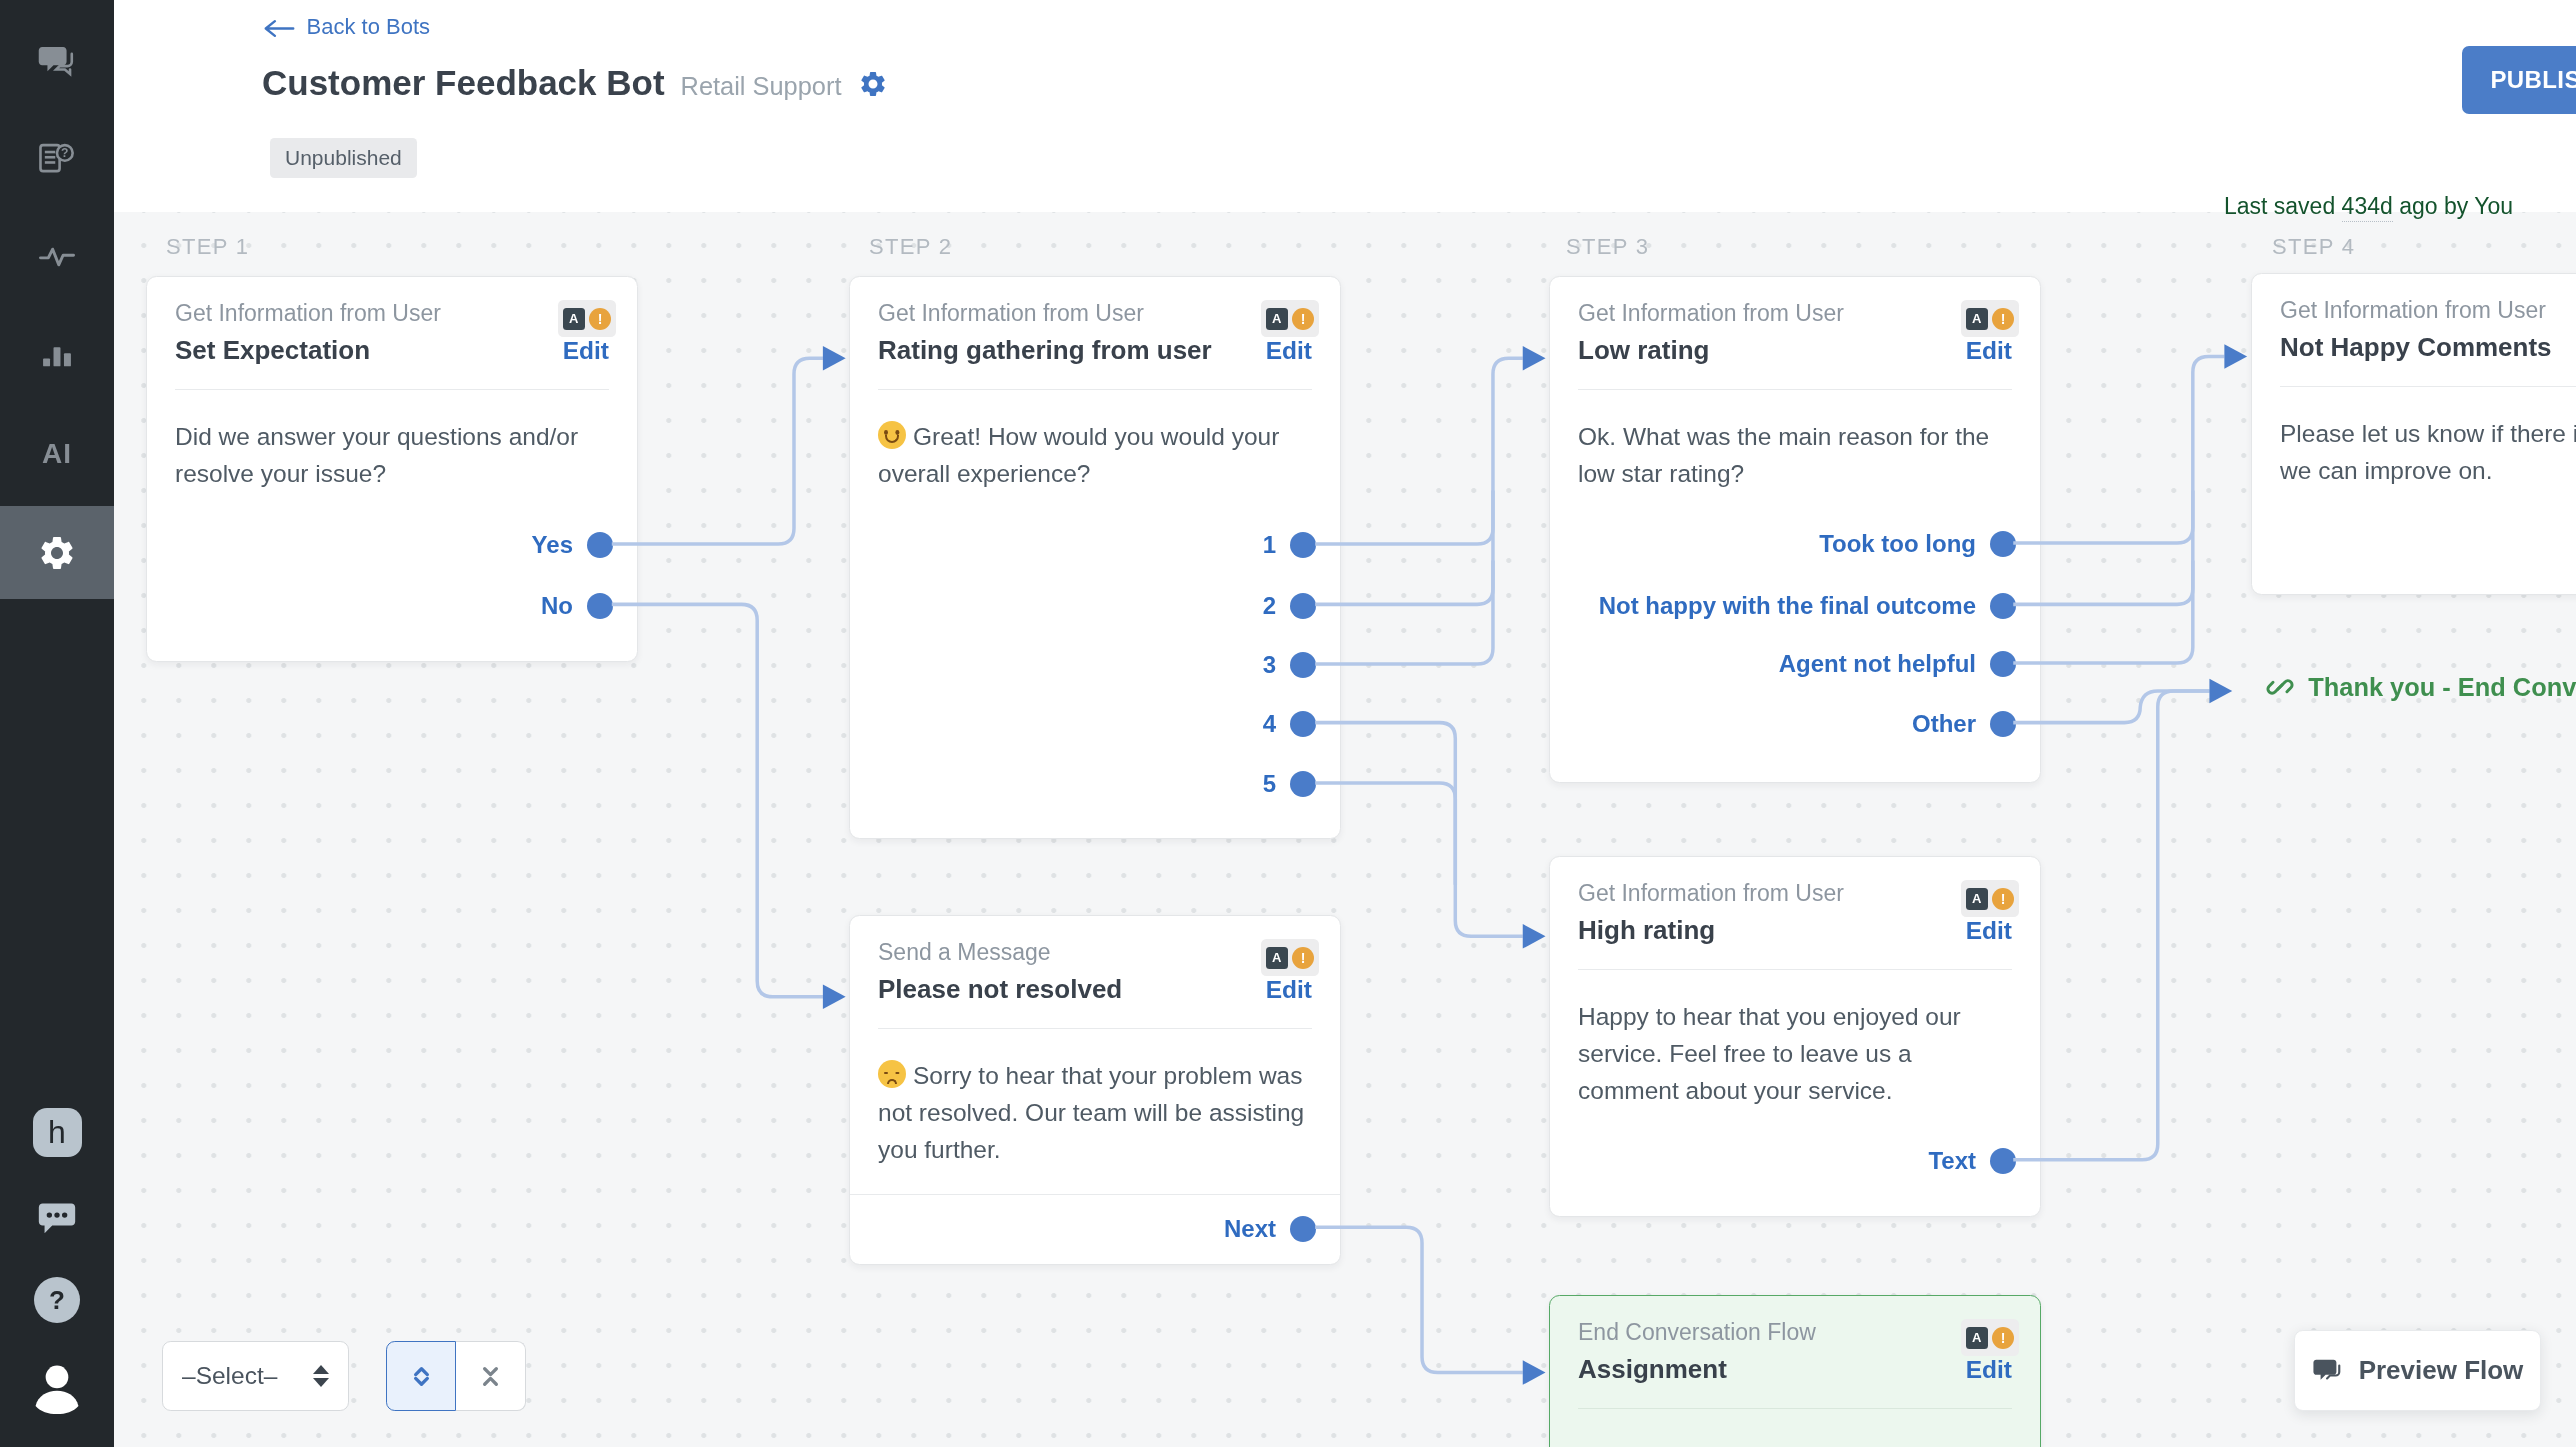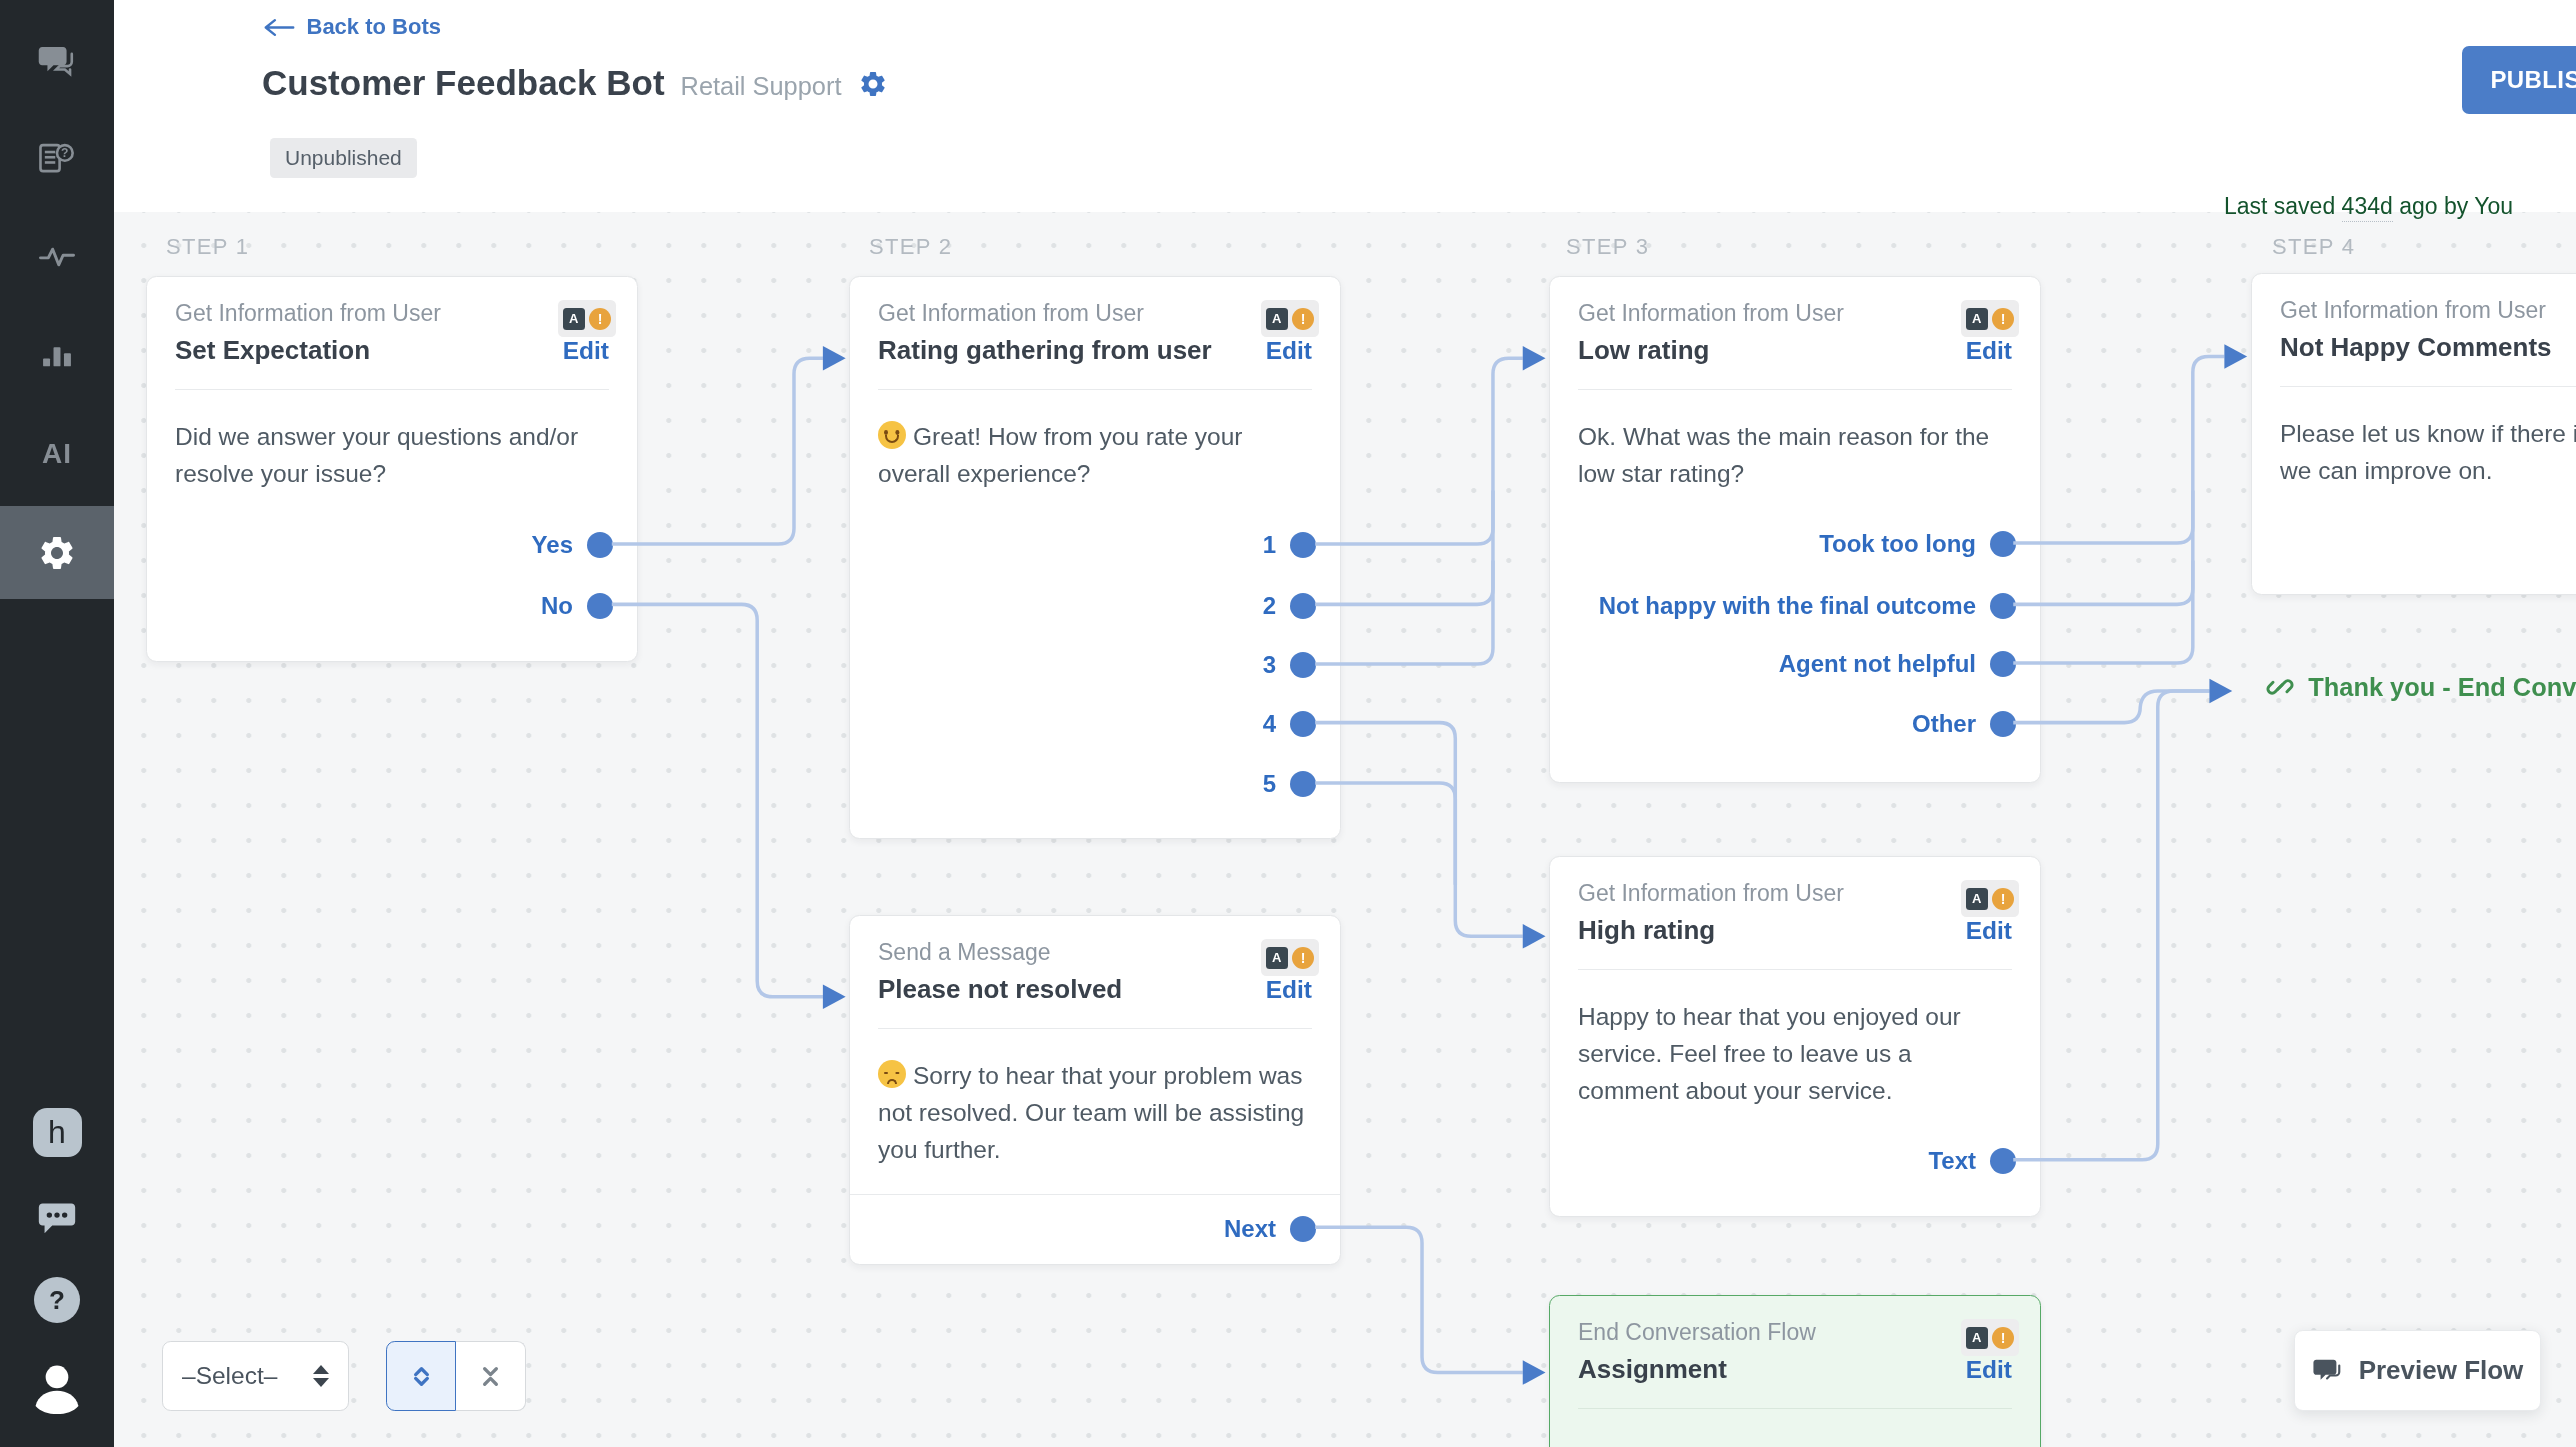--- a/index.html
+++ b/index.html
@@ -10,21 +10,21 @@
   .sidebar{position:absolute;left:0;top:0;width:114px;height:1447px;background:#23282c;z-index:100;}
   .side-item{position:absolute;left:0;width:114px;height:93px;display:flex;align-items:center;justify-content:center;color:#878e95;cursor:pointer;}
   .side-item.active{background:#5b636b;color:#ffffff;}
   .side-item .ai-label{font-size:28px;font-weight:bold;letter-spacing:0.9px;}
   .side-foot{position:absolute;left:0;width:114px;display:flex;align-items:center;justify-content:center;color:#b9c4cd;cursor:pointer;}
   .hlogo{width:49px;height:49px;background:#b9c4cd;border-radius:14px;display:flex;align-items:center;justify-content:center;font-size:32px;color:#23282c;font-weight:normal;}
   .qcirc{width:46px;height:46px;background:#b9c4cd;border-radius:50%;display:flex;align-items:center;justify-content:center;font-size:26px;font-weight:bold;color:#23282c;}
 
   
   .header{position:absolute;left:114px;top:0;width:2462px;height:212px;background:#ffffff;z-index:60;}
-  .back-link{position:absolute;left:149px;top:14px;display:flex;align-items:center;gap:10.5px;color:#3f74c2;font-size:22px;font-weight:bold;cursor:pointer;}
+  .back-link{position:absolute;left:149px;top:14px;display:flex;align-items:flex-end;gap:10.5px;color:#3f74c2;font-size:22px;font-weight:normal;cursor:pointer;}
   .title-row{position:absolute;left:148px;top:63px;display:flex;align-items:baseline;gap:16px;}
   .bot-title{font-size:35px;font-weight:bold;color:#3a424c;}
   .bot-subtitle{font-size:25.4px;color:#9aa4ad;}
   .header-gear{position:relative;top:3.5px;}
   .status-badge{position:absolute;left:156px;top:138px;background:#e9eaec;color:#555f69;font-size:21px;padding:8px 15px;border-radius:4.4px;}
   .publish-btn{position:absolute;left:2348px;top:46px;width:165px;height:68px;background:#4b7dc8;border:none;border-radius:7px;color:#ffffff;font-size:24px;font-weight:bold;letter-spacing:0.4px;font-family:inherit;cursor:pointer;}
   .last-saved{position:absolute;right:63px;top:145px;font-size:23px;color:#14532d;margin-top:48px;}
   .last-saved .dotted{border-bottom:1.8px dotted #b7bfc7;padding-bottom:1.8px;}
 
   
@@ -118,21 +118,21 @@
     <div class="badges">
       <span class="translate-chip">A</span>
       <span class="warn-chip">!</span>
     </div>
     <div class="card-type">Get Information from User</div>
     <div class="card-title-row">
       <span class="card-title">Rating gathering from user</span>
       <a class="edit-link">Edit</a>
     </div>
     <div class="card-divider"></div>
-    <div class="card-body"><span class="emoji smile" title="😊"></span><span>Great! How from you rate your overall experience?</span></div>
+    <div class="card-body"><span class="emoji smile" title="😊"></span><span>Great! How would you would your overall experience?</span></div>
     <div class="output" style="top:268px;">
         <span class="output-label">1</span>
         <span class="port-dot"></span>
       </div>
     <div class="output" style="top:329px;">
         <span class="output-label">2</span>
         <span class="port-dot"></span>
       </div>
     <div class="output" style="top:388px;">
         <span class="output-label">3</span>

